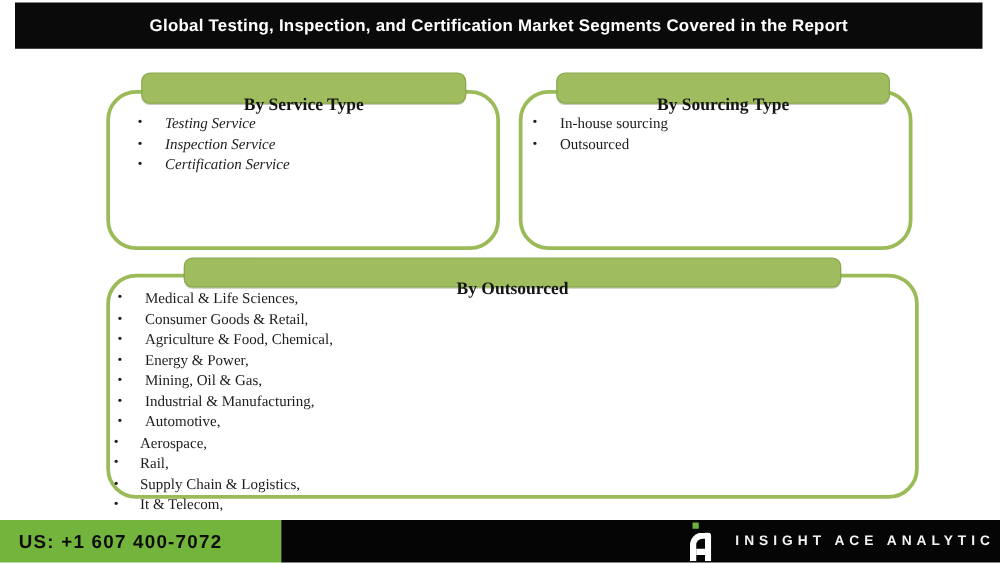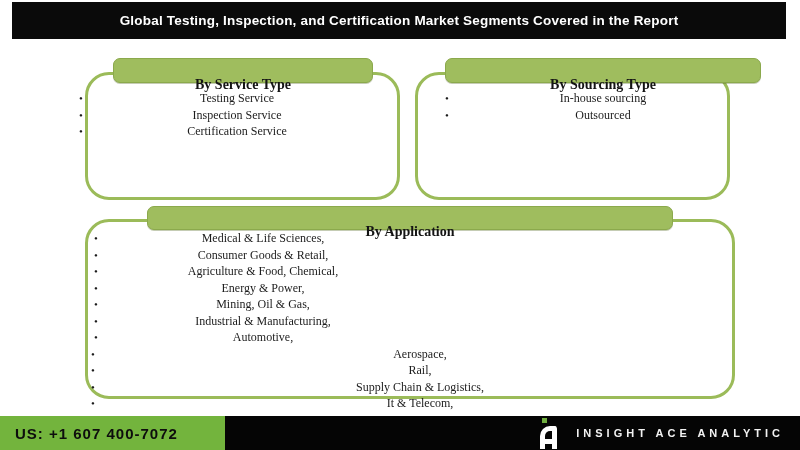--- a/index.html
+++ b/index.html
@@ -1,15 +1,15 @@
 <!DOCTYPE html>
 <html><head>
 <meta charset="utf-8">
 <style>
-  * { margin:0; padding:0; box-sizing:border-box;text-align:center; }
+  * { margin:0; padding:0; box-sizing:border-box; }
   html,body { width:800px; height:450px; }
   body {
     position:relative;
     background:#ffffff;
     font-family:"Liberation Sans", sans-serif;
     overflow:hidden;
   }
 
   
   .titlebar {
@@ -38,37 +38,37 @@
     border:1px solid #8ba94c;
     border-radius:7px;
     display:flex; align-items:center; justify-content:center;
     box-shadow:0 1px 0 rgba(90,110,40,.35);
   }
   .seg-tab span {
     font-family:"Liberation Serif", serif;
     font-weight:700; font-size:14px; color:#141414;margin-top:28px;
   }
   .tab-service     { left:113px; top:58px;  width:260px; }
-  .tab-sourcing    { left:445px; top:58px;  width:316px; }
+  .tab-sourcing    { left:445px; top:58px;  width:267px; }
   .tab-application { left:147px; top:206px; width:526px; height:24px; }
 
   
   .seg-list {
     position:absolute; z-index:2;
     list-style:none;
     font-family:"Liberation Serif", serif;
     font-size:12px; color:#1c1c1c;
   }
   .seg-list li { position:relative; padding-left:28px; line-height:16.5px; }
   .seg-list li::before {
     content:"\2022";
     position:absolute; left:6px; font-size:11px;
   }
-  .list-service  { left:73px;  top:90px;  width:300px; }
-  .list-sourcing { left:439px; top:90px;  width:300px; }
+  .list-service  { left:104px;  top:90px;  width:300px;font-style:italic; }
+  .list-sourcing { left:420px; top:90px;  width:300px; }
 
   .app-cols {
     position:absolute; left:88px; top:230px; width:640px; z-index:2;
     display:flex;
     flex-direction:column;
   }
   .app-cols .seg-list { position:static; }
   .col-left  { width:322px; }
   .col-right { flex:1; }
   .col-right li { padding-left:24px; }
@@ -85,21 +85,21 @@
     display:flex; align-items:center;
     padding-left:15px;
   }
   .footer-green span {
     font-weight:700; font-size:15px; letter-spacing:1px; color:#0d0d0d;
   }
   .footer-black {
     flex:1; height:100%;
     background:#050505;
     display:flex; align-items:center; justify-content:flex-end;
-    gap:17px; padding-right:16px;
+    gap:17px; padding-right:4px;
   }
   .brand-text {
     color:#f2f2f2; font-weight:700; font-size:11px; letter-spacing:4px;
     white-space:nowrap;
   }
 
   
   .logo { position:relative; width:19px; height:31px; flex:0 0 auto; }
   .logo-dot {
     position:absolute; top:0; left:2px; width:5px; height:5px;
@@ -135,21 +135,21 @@
 <div class="seg-tab tab-sourcing">
   <span>By Sourcing Type</span>
 </div>
 <div class="seg-box box-sourcing"></div>
 <ul class="seg-list list-sourcing">
   <li>In-house sourcing</li>
   <li>Outsourced</li>
 </ul>
 
 <div class="seg-tab tab-application">
-  <span>By Application</span>
+  <span>By Outsourced</span>
 </div>
 <div class="seg-box box-application"></div>
 <div class="app-cols">
   <ul class="seg-list col-left">
     <li>Medical &amp; Life Sciences,</li>
     <li>Consumer Goods &amp; Retail,</li>
     <li>Agriculture &amp; Food, Chemical,</li>
     <li>Energy &amp; Power,</li>
     <li>Mining, Oil &amp; Gas,</li>
     <li>Industrial &amp; Manufacturing,</li>

